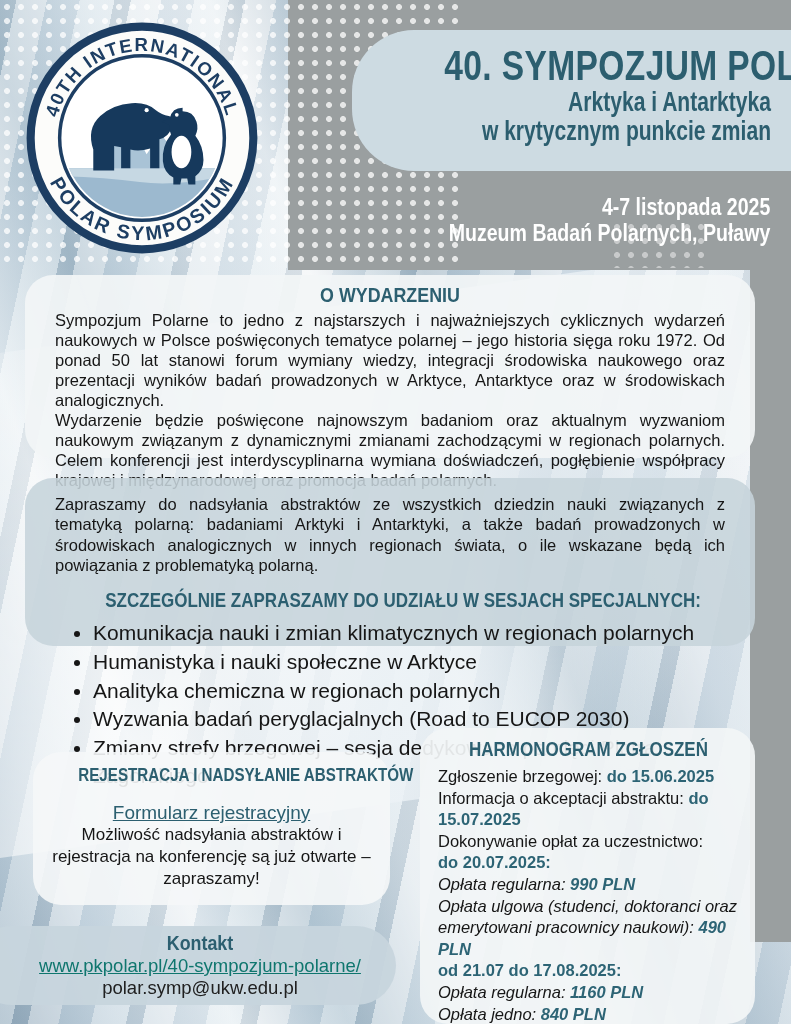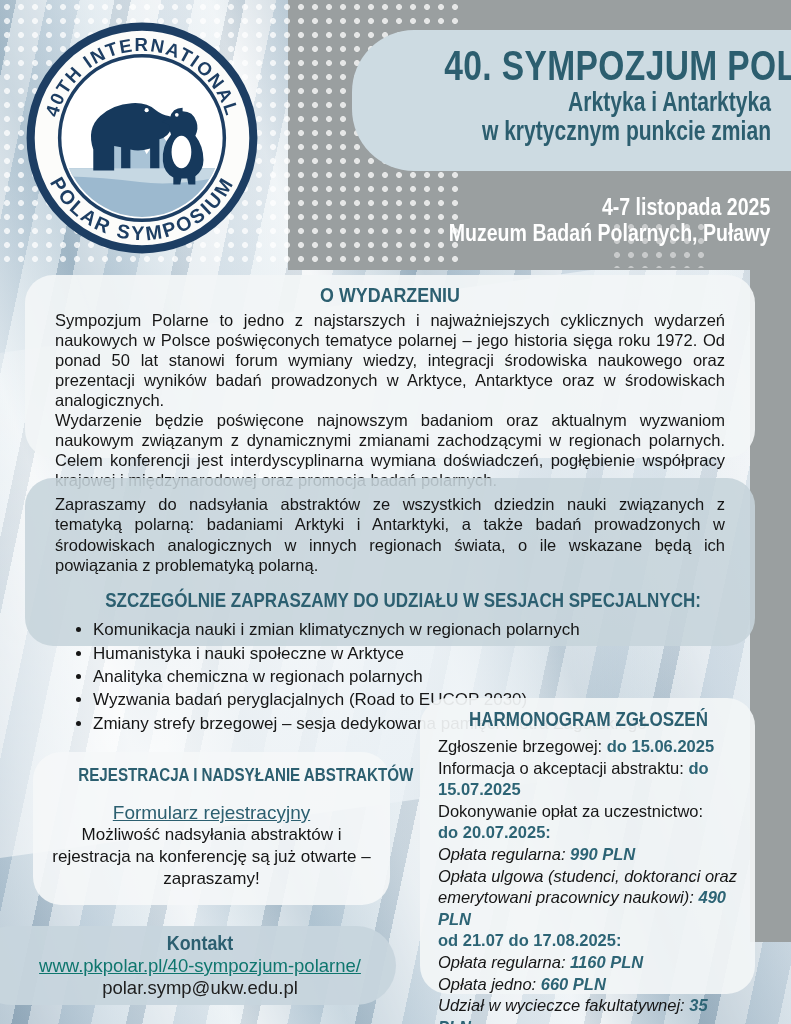--- a/index.html
+++ b/index.html
@@ -61,35 +61,35 @@
           transform:scaleX(.85); transform-origin:50% 50%; white-space:nowrap; }
 
   .box1{ left:25px; top:275px; width:730px; height:183px; background:rgba(242,245,246,.93); padding:8px 30px 6px; }
   .box1 .sec-h{ margin:0 0 4px; }
   .box1 p{ font-size:16.5px; line-height:1.21; text-align:justify; }
 
   .box2{ left:25px; top:478px; width:730px; height:168px; background:rgba(198,212,219,.88); padding:16px 30px 10px; }
   .box2 .intro{ font-size:16.5px; line-height:1.23; text-align:justify; margin-bottom:14px; }
   .box2 .sec-h{ font-size:20px; margin:14px 0 7px; }
   .box2 ul{ margin:0; padding-left:38px; }
-  .box2 li{ font-size:17px; line-height:1.32; margin:1px 0; }
+  .box2 li{ font-size:21px; line-height:1.32; margin:1px 0; }
 
   .reg-box{ left:33px; top:752px; width:357px; height:153px; background:rgba(245,247,248,.9);
             text-align:center; padding:12px 16px 0; }
   .reg-box .sec-h{ font-size:18.5px; transform:scaleX(.82); }
   .reg-link{ display:inline-block; margin-top:16px; color:#2c5f70; font-size:19px; text-decoration:underline; cursor:pointer; }
   .reg-note{ font-size:17px; line-height:1.28; margin-top:0; }
 
   .contact-box{ left:-28px; top:926px; width:424px; height:79px; background:rgba(199,213,221,.95);
                 border-radius:40px; text-align:center; padding:5px 8px 0 40px; }
   .contact-box .sec-h{ font-size:21px; }
   .contact-link{ display:block; color:#0f766e; font-size:18.5px; line-height:1.2; text-decoration:underline; cursor:pointer; }
   .contact-email{ color:#202020; font-size:18.5px; line-height:1.2; }
 
-  .schedule-box{ left:420px; top:698px; width:335px; height:296px; background:rgba(242,245,246,.93);
+  .schedule-box{ left:420px; top:728px; width:335px; height:296px; background:rgba(242,245,246,.93);
                  padding:8px 16px 8px 18px; }
   .schedule-box .sec-h{ font-size:20px; margin:2px 0 5px; }
   .sline{ font-size:16.5px; line-height:1.31; }
   .sline .val{ color:#2d6475; font-weight:700; }
   .sline.it{ font-style:italic; }
 </style>
 </head>
 <body>
 
 <div class="poster">
@@ -178,21 +178,21 @@
   <section class="box schedule-box">
     <h2 class="sec-h">HARMONOGRAM ZGŁOSZEŃ</h2>
     <div class="sline"><span>Zgłoszenie brzegowej: </span><span class="val">do 15.06.2025</span></div>
     <div class="sline"><span>Informacja o akceptacji abstraktu: </span><span class="val">do 15.07.2025</span></div>
     <div class="sline"><span>Dokonywanie opłat za uczestnictwo:</span><span class="val"></span></div>
     <div class="sline"><span></span><span class="val">do 20.07.2025:</span></div>
     <div class="sline it"><span>Opłata regularna: </span><span class="val">990 PLN</span></div>
     <div class="sline it"><span>Opłata ulgowa (studenci, doktoranci oraz emerytowani pracownicy naukowi): </span><span class="val">490 PLN</span></div>
     <div class="sline"><span></span><span class="val">od 21.07 do 17.08.2025:</span></div>
     <div class="sline it"><span>Opłata regularna: </span><span class="val">1160 PLN</span></div>
-    <div class="sline it"><span>Opłata jedno: </span><span class="val">660 PLN</span></div>
+    <div class="sline it"><span>Opłata jedno: </span><span class="val">840 PLN</span></div>
     <div class="sline it"><span>Udział w wycieczce fakultatywnej: </span><span class="val">35 PLN</span></div>
   </section>
 
   <section class="box contact-box">
     <h2 class="sec-h">Kontakt</h2>
     <a class="contact-link">www.pkpolar.pl/40-sympozjum-polarne/</a>
     <div class="contact-email">polar.symp@ukw.edu.pl</div>
   </section>
 
 </div>

